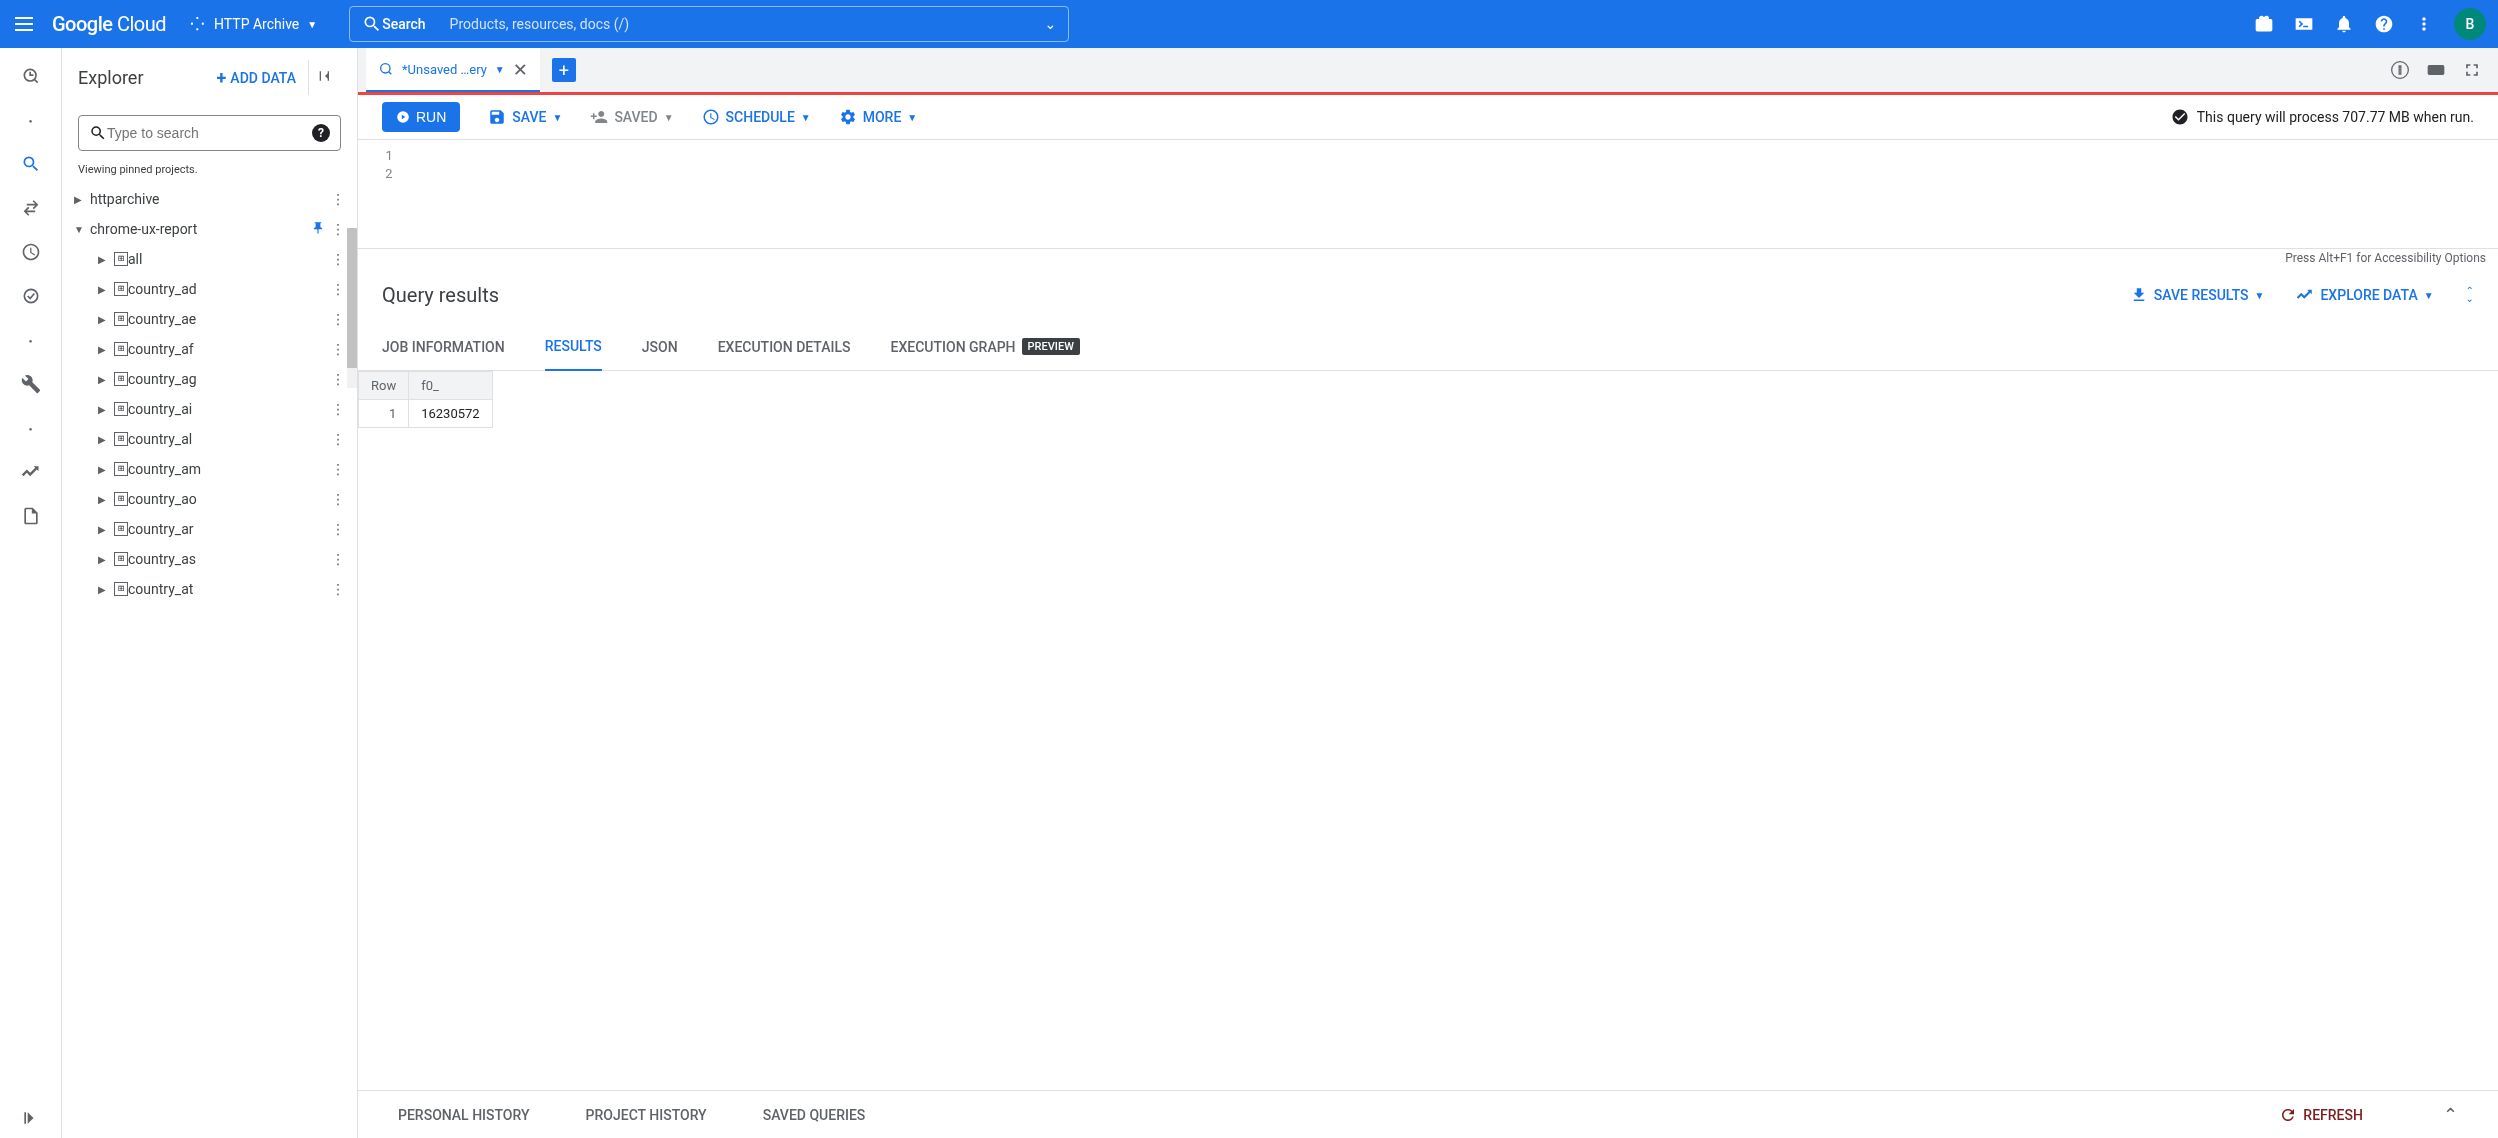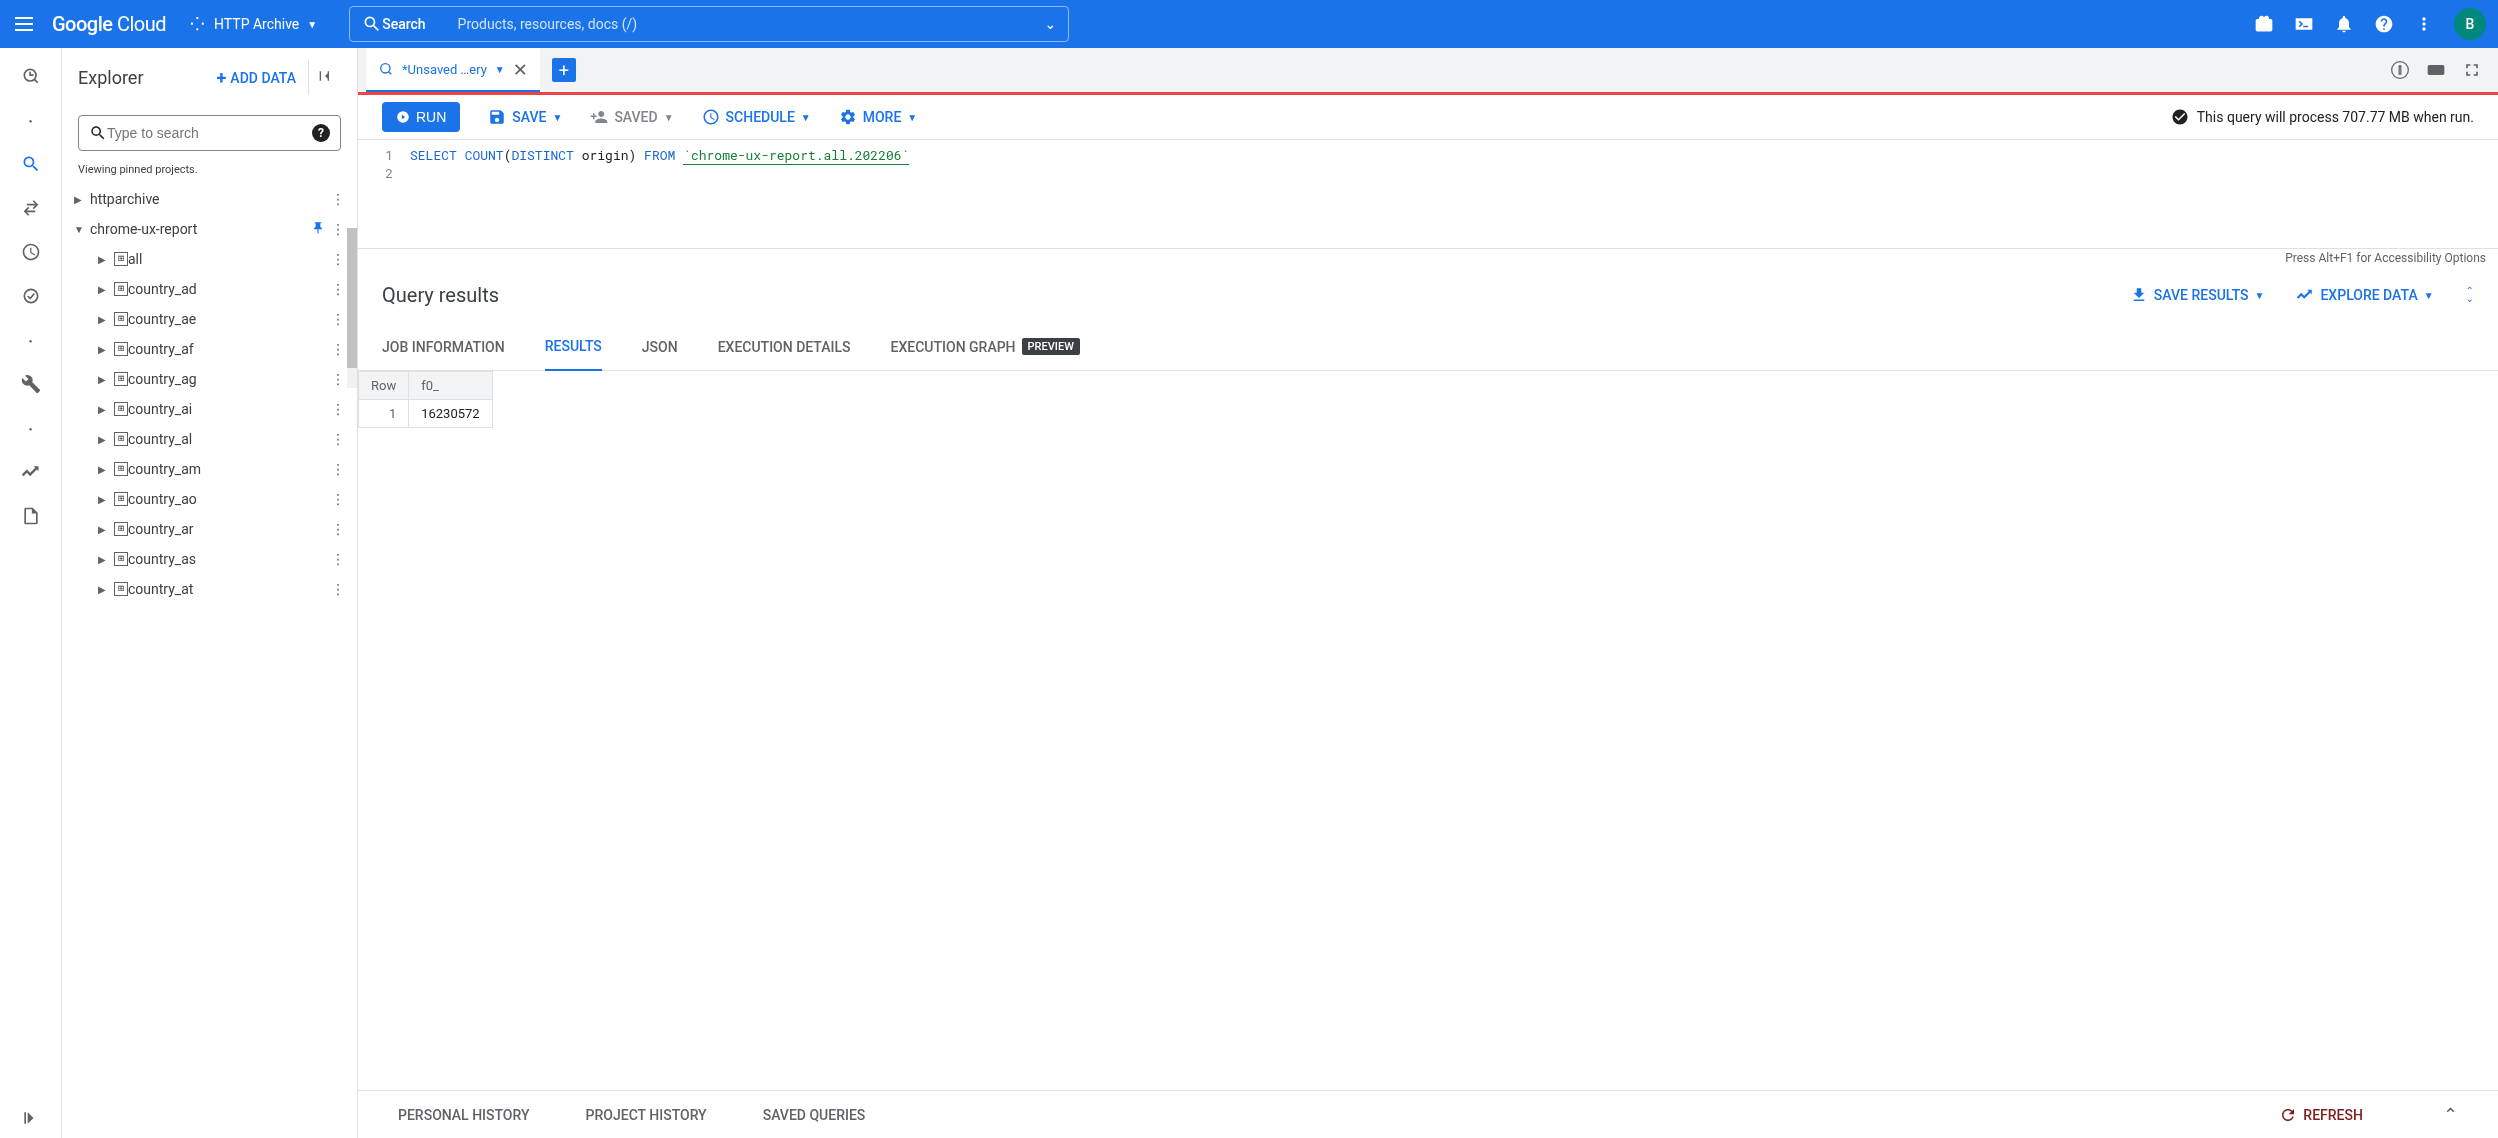--- a/index.html
+++ b/index.html
@@ -8,21 +8,21 @@
 .header-left { display: flex; align-items: center; gap: 16px; }
 .menu-icon { width: 24px; height: 24px; cursor: pointer; display:flex; flex-direction:column; justify-content:center; gap:4px;}
 .menu-icon span{display:block;height:2px;background:white;width:18px;margin:0 auto;}
 .logo { font-size: 20px; font-weight: 400; letter-spacing: -0.5px; }
 .logo b { font-weight: 500; }
 .project-selector { display: flex; align-items: center; gap: 8px; padding: 4px 8px; cursor: pointer; font-size: 14px; }
 .dots-icon { width: 16px; height: 16px; position: relative; }
 .dots-icon::before { content:'⁘'; font-size:18px; line-height:16px;}
 .search-container { flex: 1; max-width: 720px; margin: 0 24px; }
 .search-box { height: 36px; border: 1px solid rgba(255,255,255,0.5); border-radius: 4px; display: flex; align-items: center; padding: 0 12px; position: relative; }
-.search-box .label { font-weight: 500; margin-right: 32px; }
+.search-box .label { font-weight: 500; margin-right: 24px; }
 .search-box .placeholder { color: rgba(255,255,255,0.8); flex:1; }
 .header-right { display: flex; align-items: center; gap: 20px; margin-left: auto; }
 .header-icon { width: 20px; height: 20px; cursor: pointer; fill: white; }
 .avatar { width: 32px; height: 32px; border-radius: 50%; background: #00897b; display: flex; align-items: center; justify-content: center; font-weight: 500; }
 
 .body-container { display: flex; height: calc(100vh - 48px); }
 
 .nav-rail { width: 62px; border-right: 1px solid #e0e0e0; display: flex; flex-direction: column; align-items: center; padding-top: 8px; gap: 4px; background: white; }
 .nav-rail-item { width: 40px; height: 40px; display: flex; align-items: center; justify-content: center; border-radius: 4px; cursor: pointer; color: #5f6368; }
 .nav-rail-item.active { color: #1a73e8; }
@@ -389,23 +389,20 @@
           </svg>
         <span>This query will process 707.77 MB when run.</span>
       </div>
     </div>
 
     <div class="editor">
       <div class="gutter">
         <div>1</div>
         <div>2</div>
       </div>
-      <div class="code">
-        <div class="code-line"><span class="kw">SELECT</span> <span class="kw">COUNT</span>(<span class="kw">DISTINCT</span><span> origin)</span> <span class="kw">FROM</span> <span class="str">`chrome-ux-report.all.202206`</span></div>
-      </div>
     </div>
     <div class="drag-handle"><span></span></div>
     <div class="editor-footer">Press Alt+F1 for Accessibility Options</div>
 
     <div class="results-header">
       <div class="results-title">Query results</div>
       <div class="results-actions">
         <div class="results-btn">
           <svg width="18" height="18" viewBox="0 0 24 24">
               <path d="M19 9h-4V3H9v6H5l7 7 7-7zM5 18v2h14v-2H5z"></path>

